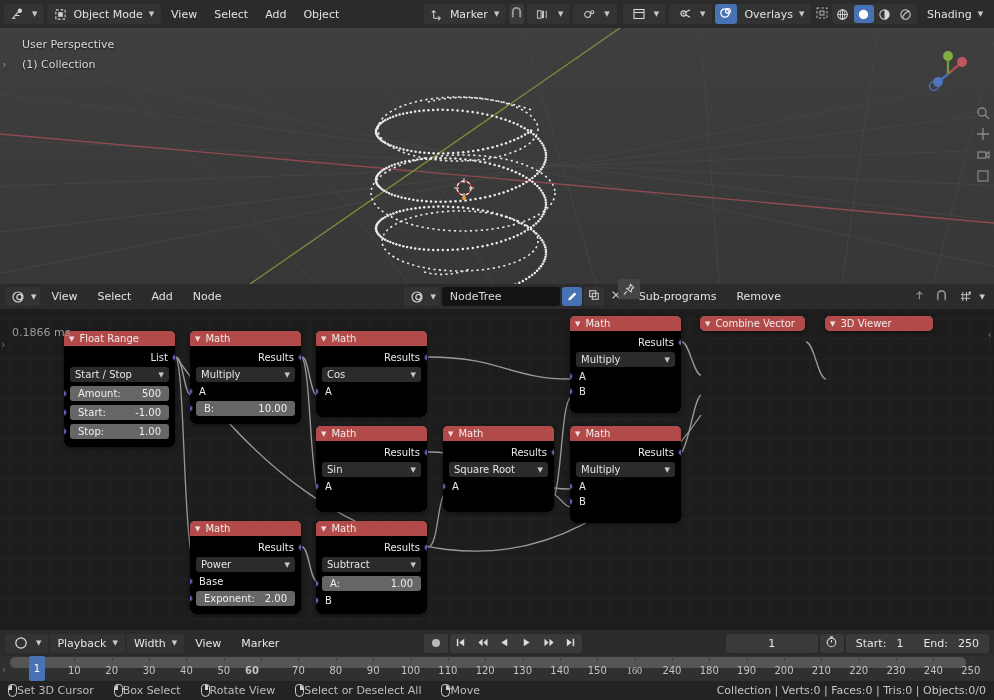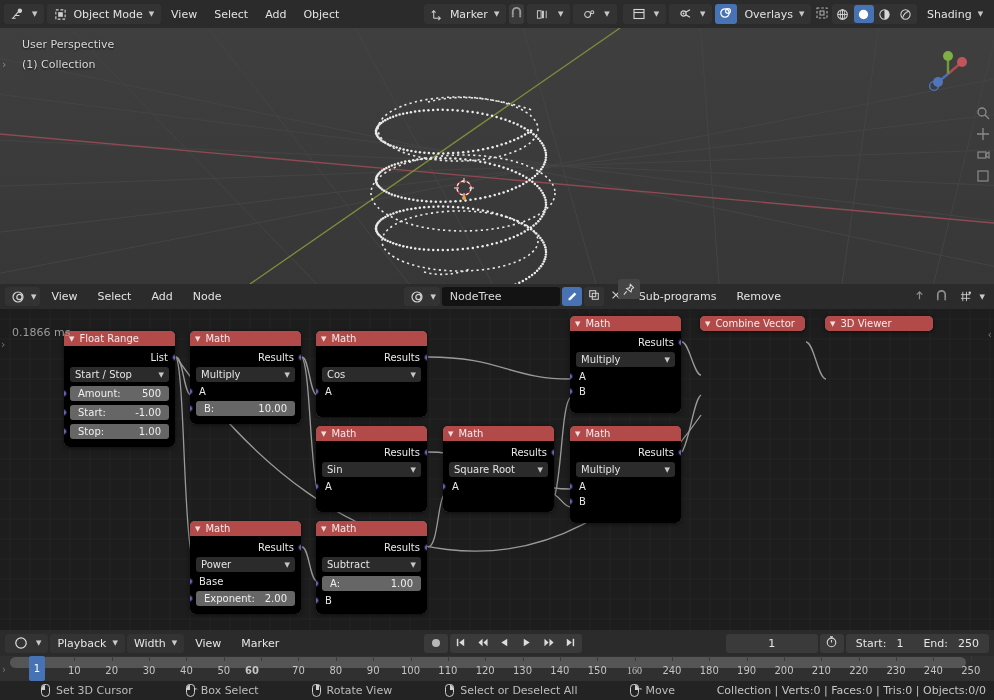--- a/index.html
+++ b/index.html
@@ -109,21 +109,21 @@
     border-radius:6px; right:28px; }
   .playhead { position:absolute; top:0; height:25px; width:16px; background:#4772b3;
     border-radius:2px; display:flex; align-items:center; justify-content:center;
     font-size:10px; color:#fff; }
   .tl-arrow { position:absolute; left:2px; top:8px; font-size:10px; color:#777; }
 
   
   .status { position:absolute; left:0; top:681px; width:994px; height:19px;
     background:#232323; display:flex; align-items:center; padding:0 8px; font-size:11px;
     color:#bcbcbc; gap:6px; }
-  .st-item { display:flex; align-items:center; gap:6px; margin-right:14px;margin-left:33px; }
+  .st-item { display:flex; align-items:center; margin-right:14px; }
   .st-right { margin-left:auto; display:flex; align-items:center; gap:5px; color:#c4c4c4; }
   .mouse { width:9px; height:13px; border:1px solid #cfcfcf; border-radius:4px 4px 5px 5px;
     position:relative; display:inline-block; }
   .mouse i { position:absolute; width:3px; height:5px; background:#cfcfcf; top:0; }
   .mouse i.l { left:0; border-radius:3px 0 0 0; }
   .mouse i.r { right:0; border-radius:0 3px 0 0; }
   .mouse i.m { left:3px; width:3px; background:#cfcfcf; }
   .mouse .wv { position:absolute; right:-4px; top:0px; font-size:7px; color:#cfcfcf;}
 </style>
 </head>

